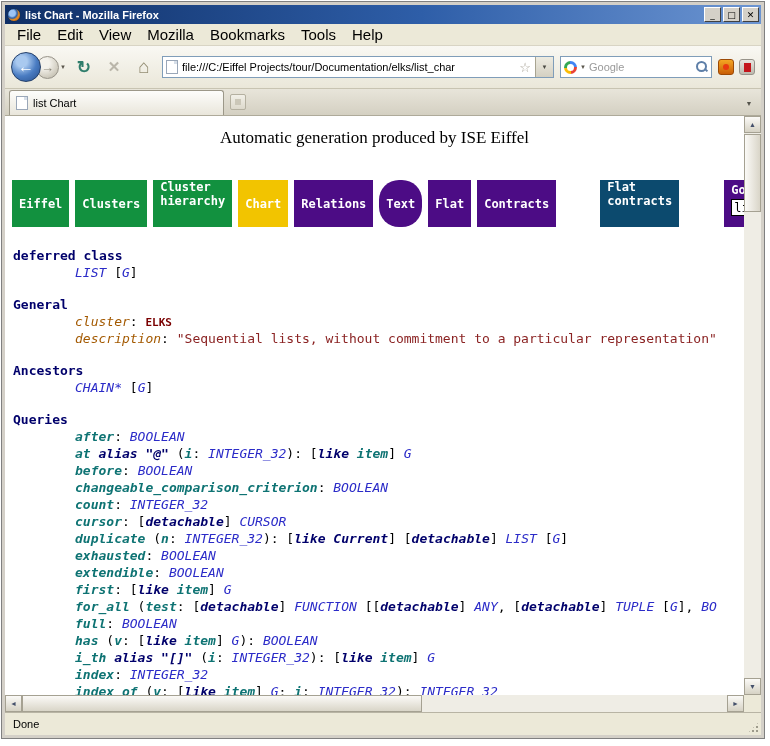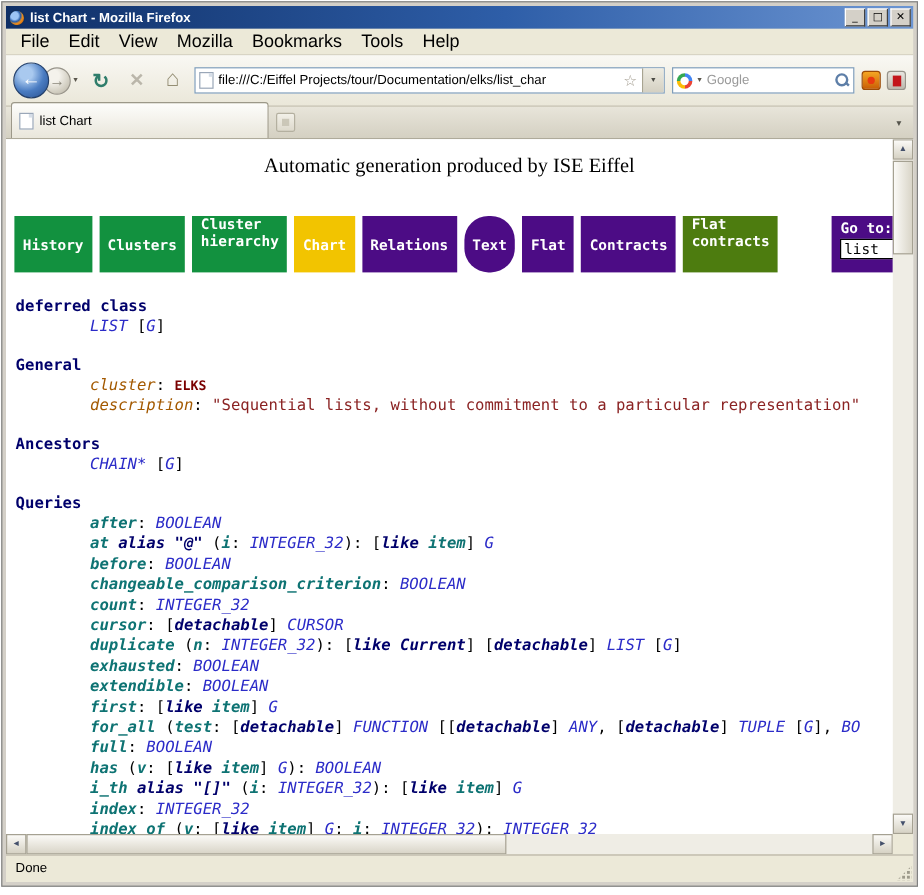--- a/index.html
+++ b/index.html
@@ -72,21 +72,21 @@
   .ext1{width:16px;height:16px;border-radius:3px;background:linear-gradient(#F5A623,#C95E06);
         border:1px solid #9C4A05;box-sizing:border-box;position:relative;}
   .ext1::after{content:"";position:absolute;left:4px;top:4px;width:6px;height:6px;border-radius:50%;background:#E93A10;}
   .ext2{width:16px;height:16px;border-radius:3px;background:linear-gradient(#E8E6E0,#BDB9AD);
         border:1px solid #97938A;box-sizing:border-box;position:relative;}
   .ext2::after{content:"";position:absolute;left:4px;top:3px;width:7px;height:9px;background:#C3151B;}
 
   
   .tabbar{height:24px;flex:0 0 24px;background:linear-gradient(#E8E5DA,#D4D0C2);
           border-bottom:1px solid #AEAA9A;display:flex;align-items:flex-end;padding:2px 4px 0 4px;}
-  .tab{width:215px;height:30px;background:linear-gradient(#FDFDFB,#E9E6DB);
+  .tab{width:215px;height:25px;background:linear-gradient(#FDFDFB,#E9E6DB);
        border:1px solid #9C9889;border-bottom:none;border-radius:3px 3px 0 0;
        display:flex;align-items:center;gap:5px;padding:0 6px;font-size:11px;color:#000;box-sizing:border-box;}
   .tab-extra{width:16px;height:16px;margin:0 0 2px 6px;background:linear-gradient(#F2F0E8,#DDD9CC);
              border:1px solid #B4B0A0;border-radius:2px;align-self:center;box-sizing:border-box;position:relative;}
   .tab-extra::after{content:"";position:absolute;left:4px;top:4px;width:6px;height:6px;background:#CBC7B8;}
   .tab-list-drop{margin-left:auto;width:16px;height:18px;align-self:center;display:flex;align-items:center;
                  justify-content:center;font-size:7px;color:#55544C;}
 
   
   .content{flex:1;position:relative;background:#fff;overflow:hidden;}
@@ -197,29 +197,29 @@
       <span>list Chart</span>
     </div>
     <span class="tab-extra"></span>
     <span class="tab-list-drop">▼</span>
   </div>
 
   <div class="content">
     <div class="page-inner">
       <div class="page-title">Automatic generation produced by ISE Eiffel</div>
       <div class="chart-nav">
-        <div class="nav-btn" style="background: rgb(18, 145, 63);">History</div>
+        <div class="nav-btn" style="background: rgb(18, 145, 63);">Eiffel</div>
           <div class="nav-btn" style="background: rgb(18, 145, 63);">Clusters</div>
           <div class="nav-btn twoline" style="background: rgb(18, 145, 63);">Cluster hierarchy</div>
           <div class="nav-btn" style="background: rgb(242, 196, 0);">Chart</div>
           <div class="nav-btn" style="background: rgb(76, 12, 133);">Relations</div>
           <div class="nav-btn" style="background: rgb(76, 12, 133); border-radius: 20px;">Text</div>
           <div class="nav-btn" style="background: rgb(76, 12, 133);">Flat</div>
           <div class="nav-btn" style="background: rgb(76, 12, 133);">Contracts</div>
-          <div class="nav-btn twoline" style="background: #4d7c0f;">Flat contracts</div>
+          <div class="nav-btn twoline" style="background: #0c4a6e; margin-left: 38px;">Flat contracts</div>
           <div class="goto-box" style="background: rgb(76, 12, 133); margin-left: 39px;">
           <span>Go to:</span>
           <input value="list" style="">
         </div>
       </div>
       <div class="code"><div class="code-line"><span class="tk-hd">deferred class</span></div><div class="code-line ind"><span class="tk-cls">LIST</span><span class="tk-pl"> [</span><span class="tk-cls">G</span><span class="tk-pl">]</span></div><div class="code-line blank"></div><div class="code-line"><span class="tk-hd">General</span></div><div class="code-line ind"><span class="tk-lbl">cluster</span><span class="tk-pl">: </span><span class="tk-clu">ELKS</span></div><div class="code-line ind"><span class="tk-lbl">description</span><span class="tk-pl">: </span><span class="tk-str">"Sequential lists, without commitment to a particular representation"</span></div><div class="code-line blank"></div><div class="code-line"><span class="tk-hd">Ancestors</span></div><div class="code-line ind"><span class="tk-cls">CHAIN*</span><span class="tk-pl"> [</span><span class="tk-cls">G</span><span class="tk-pl">]</span></div><div class="code-line blank"></div><div class="code-line"><span class="tk-hd">Queries</span></div><div class="code-line ind"><span class="tk-feat">after</span><span class="tk-pl">: </span><span class="tk-cls">BOOLEAN</span></div><div class="code-line ind"><span class="tk-feat">at</span><span class="tk-pl"> </span><span class="tk-kw">alias "@"</span><span class="tk-pl"> (</span><span class="tk-feat">i</span><span class="tk-pl">: </span><span class="tk-cls">INTEGER_32</span><span class="tk-pl">): [</span><span class="tk-kw">like</span><span class="tk-pl"> </span><span class="tk-feat">item</span><span class="tk-pl">] </span><span class="tk-cls">G</span></div><div class="code-line ind"><span class="tk-feat">before</span><span class="tk-pl">: </span><span class="tk-cls">BOOLEAN</span></div><div class="code-line ind"><span class="tk-feat">changeable_comparison_criterion</span><span class="tk-pl">: </span><span class="tk-cls">BOOLEAN</span></div><div class="code-line ind"><span class="tk-feat">count</span><span class="tk-pl">: </span><span class="tk-cls">INTEGER_32</span></div><div class="code-line ind"><span class="tk-feat">cursor</span><span class="tk-pl">: [</span><span class="tk-kw">detachable</span><span class="tk-pl">] </span><span class="tk-cls">CURSOR</span></div><div class="code-line ind"><span class="tk-feat">duplicate</span><span class="tk-pl"> (</span><span class="tk-feat">n</span><span class="tk-pl">: </span><span class="tk-cls">INTEGER_32</span><span class="tk-pl">): [</span><span class="tk-kw">like</span><span class="tk-pl"> </span><span class="tk-kw">Current</span><span class="tk-pl">] [</span><span class="tk-kw">detachable</span><span class="tk-pl">] </span><span class="tk-cls">LIST</span><span class="tk-pl"> [</span><span class="tk-cls">G</span><span class="tk-pl">]</span></div><div class="code-line ind"><span class="tk-feat">exhausted</span><span class="tk-pl">: </span><span class="tk-cls">BOOLEAN</span></div><div class="code-line ind"><span class="tk-feat">extendible</span><span class="tk-pl">: </span><span class="tk-cls">BOOLEAN</span></div><div class="code-line ind"><span class="tk-feat">first</span><span class="tk-pl">: [</span><span class="tk-kw">like</span><span class="tk-pl"> </span><span class="tk-feat">item</span><span class="tk-pl">] </span><span class="tk-cls">G</span></div><div class="code-line ind"><span class="tk-feat">for_all</span><span class="tk-pl"> (</span><span class="tk-feat">test</span><span class="tk-pl">: [</span><span class="tk-kw">detachable</span><span class="tk-pl">] </span><span class="tk-cls">FUNCTION</span><span class="tk-pl"> [[</span><span class="tk-kw">detachable</span><span class="tk-pl">] </span><span class="tk-cls">ANY</span><span class="tk-pl">, [</span><span class="tk-kw">detachable</span><span class="tk-pl">] </span><span class="tk-cls">TUPLE</span><span class="tk-pl"> [</span><span class="tk-cls">G</span><span class="tk-pl">], </span><span class="tk-cls">BO</span></div><div class="code-line ind"><span class="tk-feat">full</span><span class="tk-pl">: </span><span class="tk-cls">BOOLEAN</span></div><div class="code-line ind"><span class="tk-feat">has</span><span class="tk-pl"> (</span><span class="tk-feat">v</span><span class="tk-pl">: [</span><span class="tk-kw">like</span><span class="tk-pl"> </span><span class="tk-feat">item</span><span class="tk-pl">] </span><span class="tk-cls">G</span><span class="tk-pl">): </span><span class="tk-cls">BOOLEAN</span></div><div class="code-line ind"><span class="tk-feat">i_th</span><span class="tk-pl"> </span><span class="tk-kw">alias "[]"</span><span class="tk-pl"> (</span><span class="tk-feat">i</span><span class="tk-pl">: </span><span class="tk-cls">INTEGER_32</span><span class="tk-pl">): [</span><span class="tk-kw">like</span><span class="tk-pl"> </span><span class="tk-feat">item</span><span class="tk-pl">] </span><span class="tk-cls">G</span></div><div class="code-line ind"><span class="tk-feat">index</span><span class="tk-pl">: </span><span class="tk-cls">INTEGER_32</span></div><div class="code-line ind"><span class="tk-feat">index_of</span><span class="tk-pl"> (</span><span class="tk-feat">v</span><span class="tk-pl">: [</span><span class="tk-kw">like</span><span class="tk-pl"> </span><span class="tk-feat">item</span><span class="tk-pl">] </span><span class="tk-cls">G</span><span class="tk-pl">; </span><span class="tk-feat">i</span><span class="tk-pl">: </span><span class="tk-cls">INTEGER_32</span><span class="tk-pl">): </span><span class="tk-cls">INTEGER_32</span></div></div>
     </div>
 
     <div class="vscroll">
       <div class="sb-btn up">▲</div>

